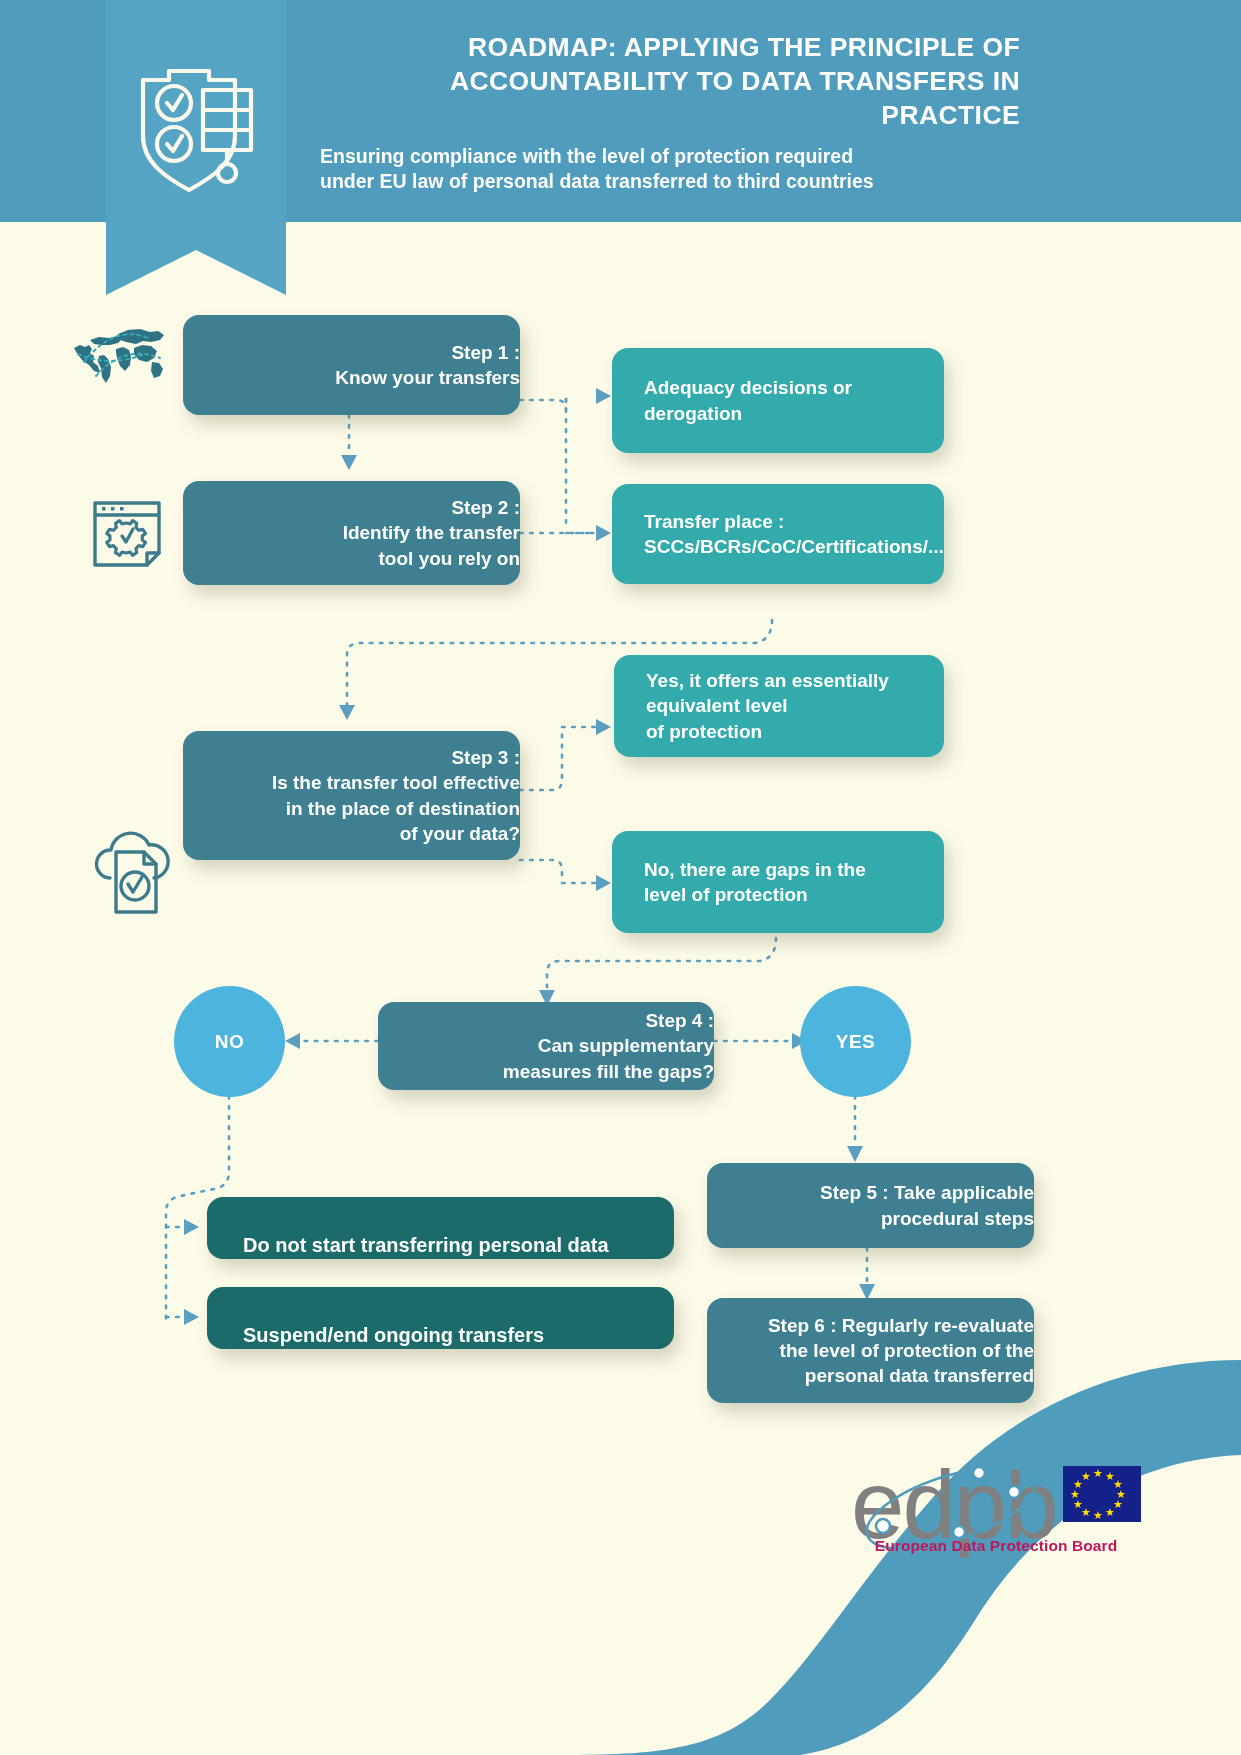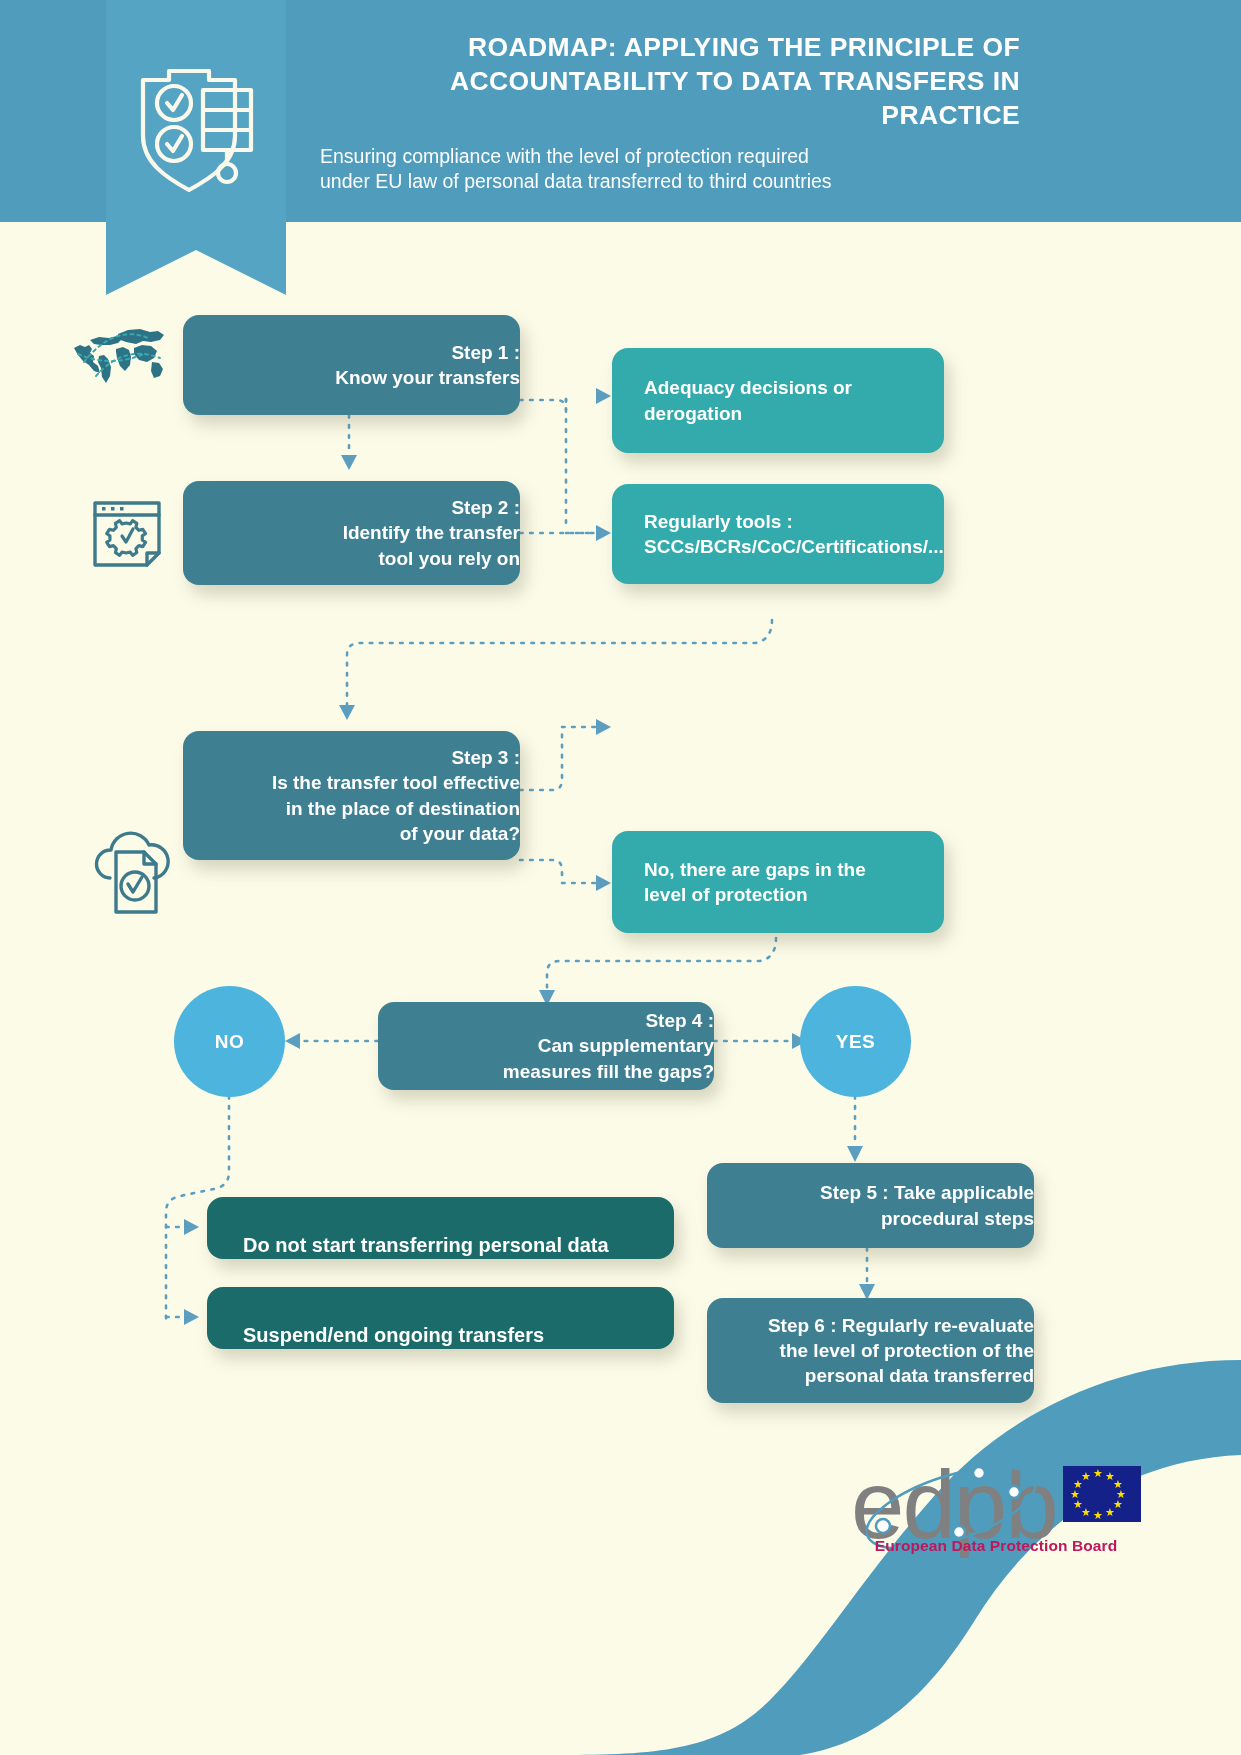--- a/index.html
+++ b/index.html
@@ -32,21 +32,21 @@
   .header-text{position:absolute;left:320px;top:30px;width:700px;color:#ffffff;}
   .h-title{
     font-size:26.5px;font-weight:bold;line-height:1.29;
     letter-spacing:0.4px;
     text-transform:uppercase;
     font-stretch:condensed;
     text-align:right;
   }
   .h-sub{
     margin-top:11px;
-    font-size:19.5px;font-weight:normal;line-height:1.33;
+    font-size:19.5px;font-weight:bold;line-height:1.33;
   }
 
   
   .box{
     position:absolute;
     border-radius:16px;
     color:#ffffff;
     font-weight:bold;
     box-shadow:6px 10px 16px rgba(120,120,90,0.28);
     display:flex;align-items:center;
@@ -231,34 +231,41 @@
   <div class="box box-step" style="left:183px;top:481px;width:337px;height:104px;">
     <div class="inner">
       <div>Step 2 :</div>
       <div>Identify the transfer</div>
       <div>tool you rely on</div>
     </div>
   </div>
 
   <div class="box box-opt" style="left:612px;top:484px;width:332px;height:100px;">
     <div class="inner">
-      <div>Regularly tools :</div>
+      <div>Transfer place :</div>
       <div>SCCs/BCRs/CoC/Certifications/...</div>
     </div>
   </div>
 
   <div class="box box-step" style="left:183px;top:731px;width:337px;height:129px;">
     <div class="inner">
       <div>Step 3 :</div>
       <div>Is the transfer tool effective</div>
       <div>in the place of destination</div>
       <div>of your data?</div>
     </div>
   </div>
 
+  <div class="box box-opt" style="left:614px;top:655px;width:330px;height:102px;">
+    <div class="inner">
+      <div>Yes, it offers an essentially</div>
+      <div>equivalent level</div>
+      <div>of protection</div>
+    </div>
+  </div>
 
   <div class="box box-opt" style="left:612px;top:831px;width:332px;height:102px;">
     <div class="inner">
       <div>No, there are gaps in the</div>
       <div>level of protection</div>
     </div>
   </div>
 
   <div class="box box-step" style="left:378px;top:1002px;width:336px;height:88px;padding-left:28px;">
     <div class="inner">

